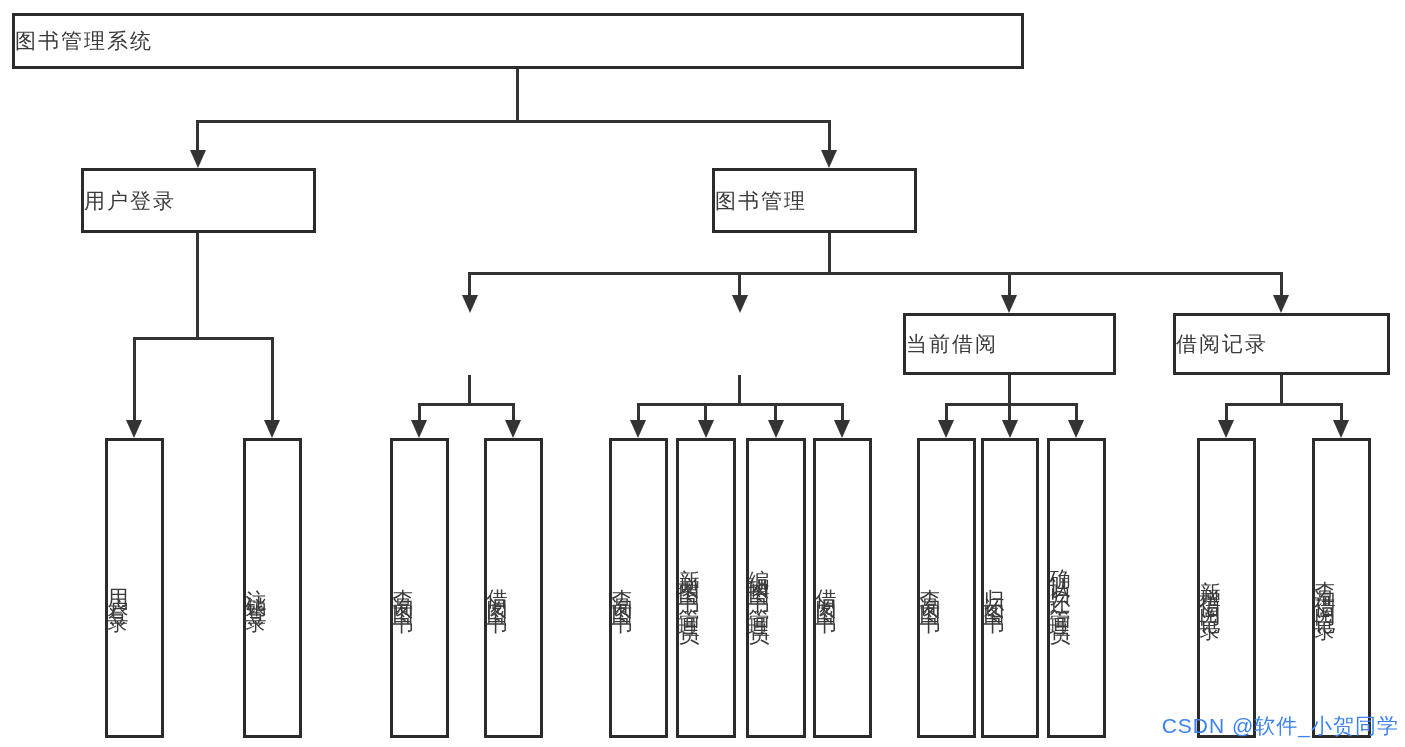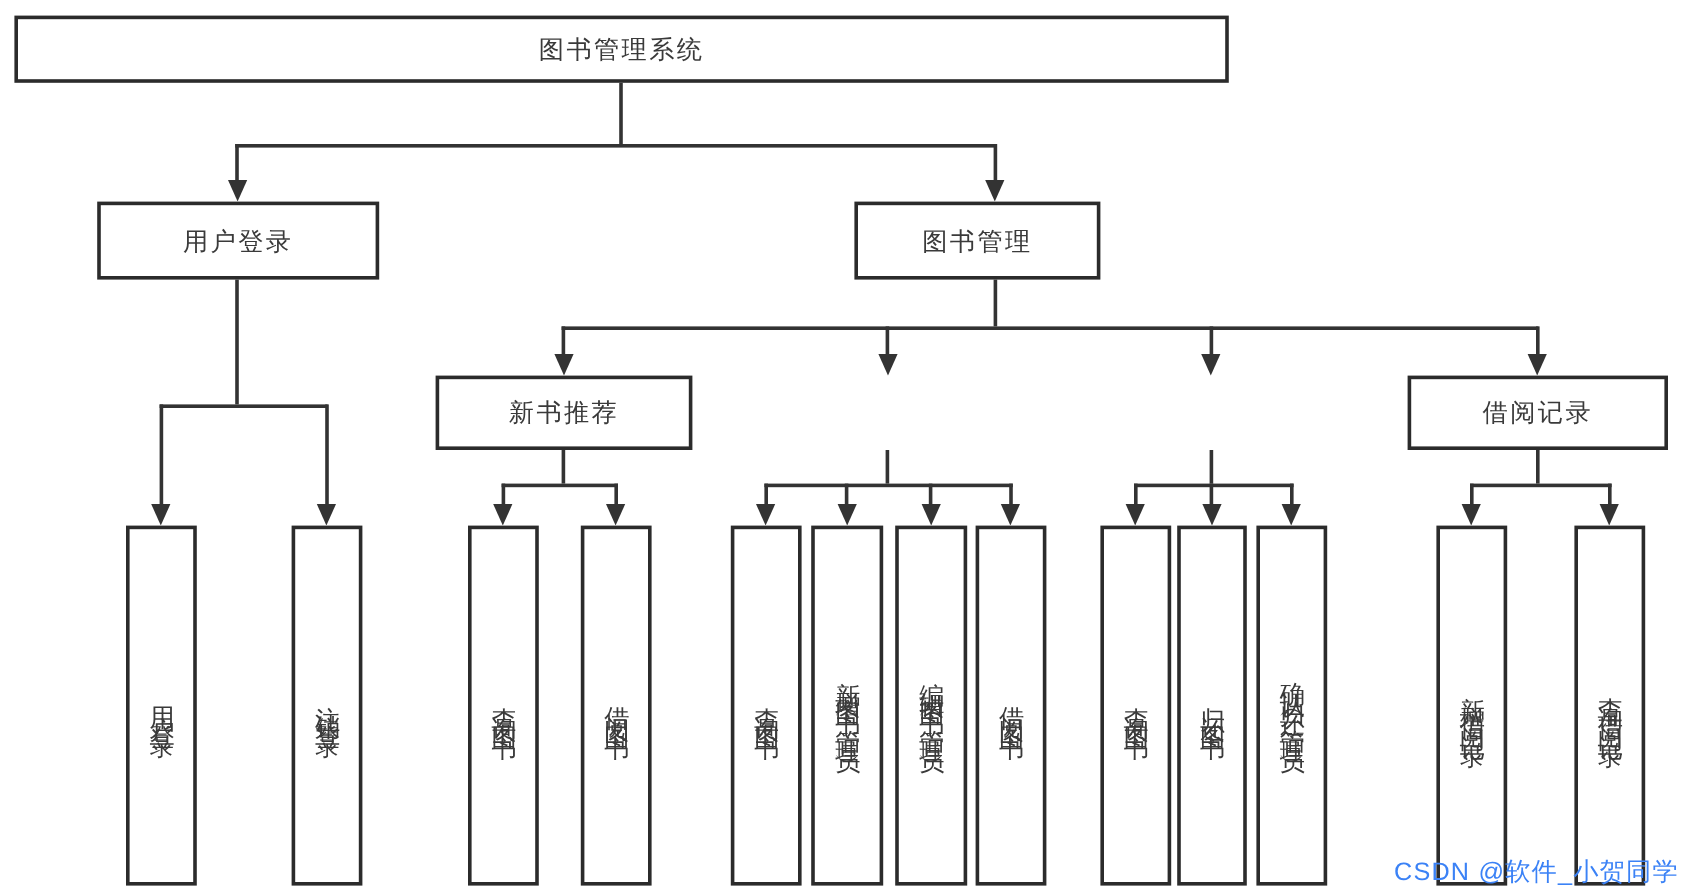--- a/index.html
+++ b/index.html
@@ -11,21 +11,21 @@
     overflow: hidden;
     font-family: "Liberation Sans", "DejaVu Sans", sans-serif;
   }
   .node {
     position: absolute;
     box-sizing: border-box;
     border: 3px solid #2b2b2b;
     background: #ffffff;
     display: flex;
     align-items: center;
-    justify-content: center;
+    justify-content: flex-start;
     color: #3a3a3a;
   }
   .node.h span {
     font-size: 21px;
     letter-spacing: 2px;
     white-space: nowrap;
     color: #3a3a3a;
   }
   .node.v span {
     writing-mode: vertical-rl;
@@ -88,22 +88,22 @@
   <div class="hl" style="left:468px; top:272px; width:814px;"></div>
   <div class="vl" style="left:468px; top:272px; height:23px;"></div>
   <div class="ah" style="left:462px; top:295px;"></div>
   <div class="vl" style="left:738px; top:272px; height:23px;"></div>
   <div class="ah" style="left:732px; top:295px;"></div>
   <div class="vl" style="left:1008px; top:272px; height:23px;"></div>
   <div class="ah" style="left:1001px; top:295px;"></div>
   <div class="vl" style="left:1280px; top:272px; height:23px;"></div>
   <div class="ah" style="left:1273px; top:295px;"></div>
 
-  <div class="node h" style="left:363px; top:313px; width:214px; height:62px;">
-    <span>新书推荐</span>
+  <div class="node h" style="left:903px; top:313px; width:213px; height:62px;">
+    <span>当前借阅</span>
   </div>
   <div class="node h" style="left:1173px; top:313px; width:217px; height:62px;">
     <span>借阅记录</span>
   </div>
 
   <div class="vl" style="left:468px; top:375px; height:28px;"></div>
   <div class="hl" style="left:418px; top:403px; width:97px;"></div>
   <div class="vl" style="left:418px; top:403px; height:17px;"></div>
   <div class="ah" style="left:411px; top:420px;"></div>
   <div class="vl" style="left:512px; top:403px; height:17px;"></div>

